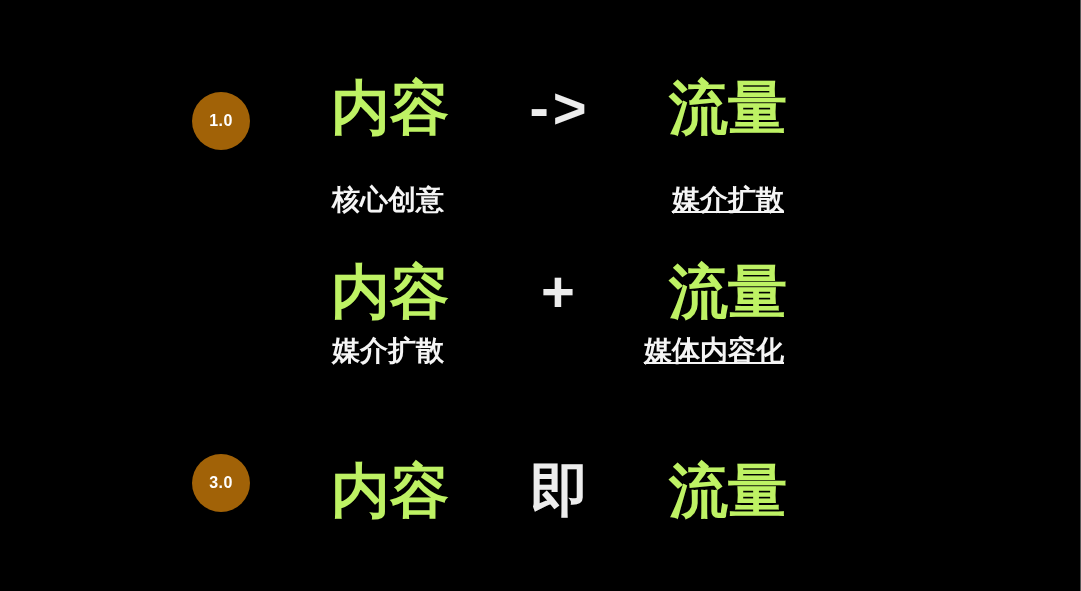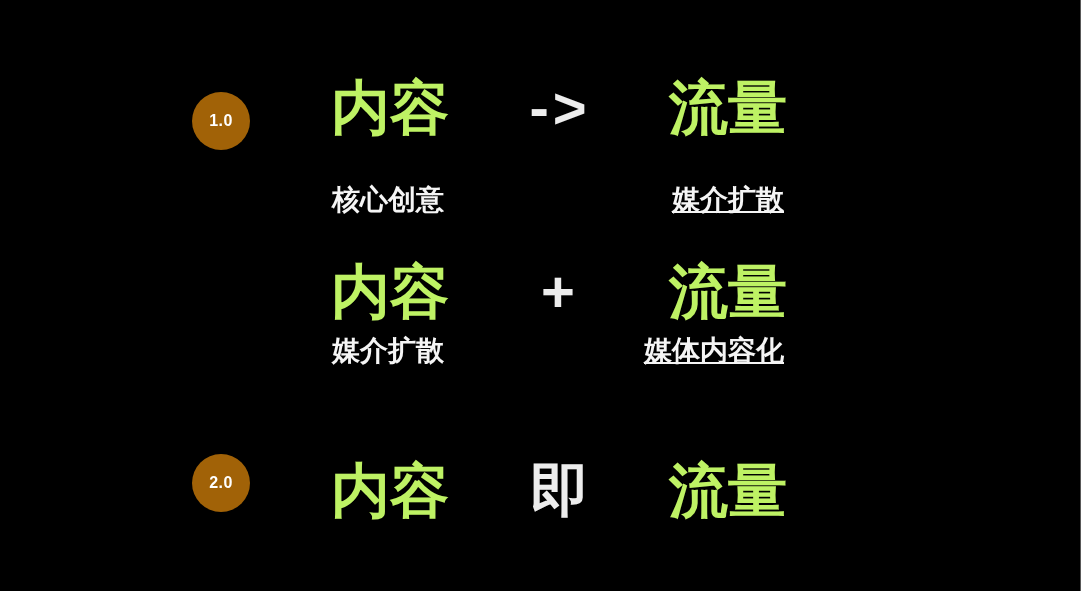--- a/index.html
+++ b/index.html
@@ -92,20 +92,20 @@
   <div class="term term-right t1">流量</div>
   <div class="sub sub-left s1">核心创意</div>
   <div class="sub centered sub-right-1 s1">媒介扩散</div>
 
   <div class="term term-left t2">内容</div>
   <div class="connector symbol t2">+</div>
   <div class="term term-right t2">流量</div>
   <div class="sub sub-left s2">媒介扩散</div>
   <div class="sub centered sub-right-2 s2">媒体内容化</div>
 
-  <div class="badge b3">2.0</div>
+  <div class="badge b3">3.0</div>
   <div class="term term-left t3">内容</div>
   <div class="connector cjk t3">即</div>
   <div class="term term-right t3">流量</div>
 
   <div class="edge-line"></div>
 
 </div>
 
 </body></html>

